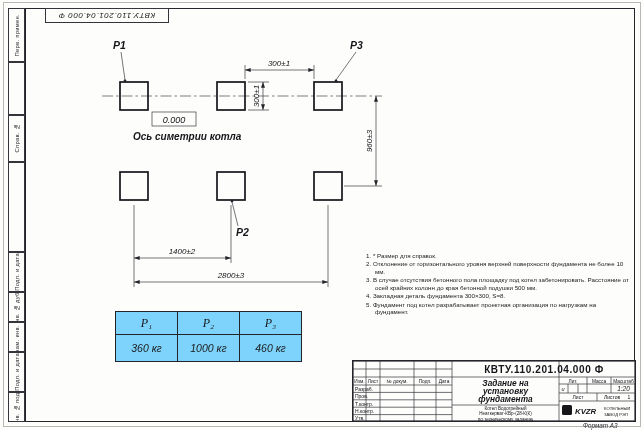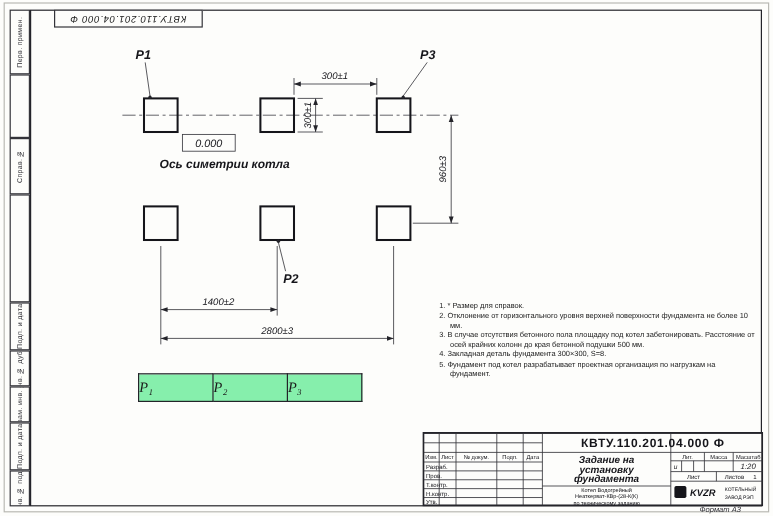--- a/index.html
+++ b/index.html
@@ -29,21 +29,21 @@
   .pad-label { font-size:10.5px; font-style:italic; font-weight:600; }
   .axis-text { font-size:10px; font-style:italic; font-weight:600; }
   .level-text { font-size:9px; font-style:italic; }
 
   
   .notes { left:366px; top:252px; width:264px; font-size:6.2px; line-height:1.2; color:#222; }
   .notes div { padding-left:9px; text-indent:-9px; margin-bottom:1px; }
 
   
   .load-table { left:115px; top:311px; border-collapse:collapse; }
-  .load-table td { border:1.3px solid #24242a; width:62px; text-align:left; background:#86efac; }
+  .load-table td { border:1.3px solid #24242a; width:62px; text-align:center; background:#7dd3fc; }
   .load-table .head td { height:23px; font-family:"Liberation Serif", serif; font-style:italic; font-size:12px; }
   .load-table .vals td { height:27px; font-style:italic; font-size:10.5px; }
 
   
   .tb { left:352px; top:360px; }
   .fmt { left:583px; top:422px; font-size:6.3px; font-style:italic; color:#2c2c32; }
 </style>
 </head>
 <body>
 
@@ -156,20 +156,25 @@
   <div>5. Фундамент под котел разрабатывает проектная организация по нагрузкам на фундамент.</div>
 </div>
 
 <table class="abs load-table">
   <tbody>
       <tr class="head">
     <td>Р₁</td>
     <td>Р₂</td>
     <td>Р₃</td>
   </tr>
+  <tr class="vals">
+    <td>360 кг</td>
+    <td>1000 кг</td>
+    <td>460 кг</td>
+  </tr>
 </tbody>
   </table>
 
 <svg class="abs tb" width="284" height="62" viewBox="0 0 284 62">
   <rect x="0.8" y="0.8" width="282.4" height="60.4" fill="#fdfdfb" stroke="#24242a" stroke-width="1.6"></rect>
   <path d="M100 1 V61 M207 1 V61 M14 1 V61 M28 1 V61 M62 1 V61 M84 1 V61
            M1 9 H100 M1 17 H284 M1 25 H100 M1 32.4 H100 M1 39.8 H100 M1 47.2 H100 M1 54.6 H100
            M207 24 H284 M207 33 H284 M207 41 H284
            M216 24 V33 M226 24 V33 M235 17 V33 M259 17 V33 M245 33 V41
            M100 45 H207" stroke="#34343a" stroke-width="0.7" fill="none"></path>

